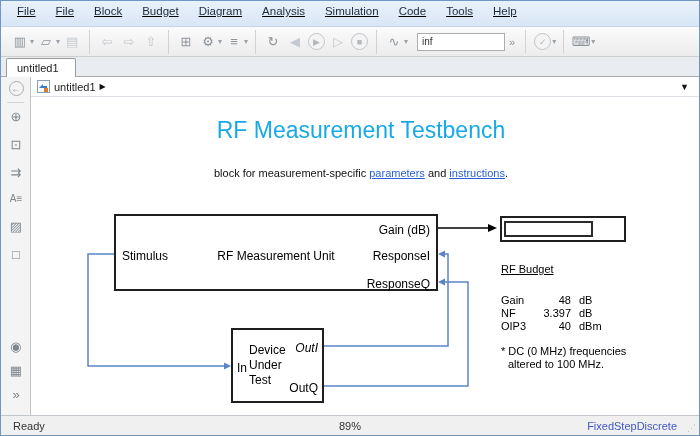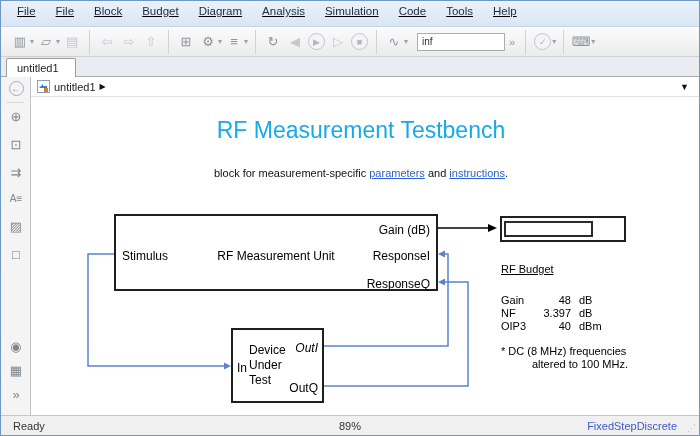--- a/index.html
+++ b/index.html
@@ -57,21 +57,21 @@
   .display-inner { position:absolute; left:2px; top:3px; width:89px; height:16px; border:2px solid #2a2a2a; background:#fff; }
 
   .annotation { position:absolute; left:470px; top:166px; font-size:11px; color:#000; line-height:13px; }
   .ann-title { text-decoration:underline; margin-bottom:18px; }
   .ann-table { border-collapse:collapse; font-size:11px; line-height:13px; }
   .ann-table td { padding:0; }
   .ann-table td.c0 { width:36px;margin-left:48px; }
   .ann-table td.c1 { width:34px; text-align:right; }
   .ann-table td.c2 { padding-left:8px; }
   .footnote { margin-top:12px; }
-  .footnote .l2 { padding-left:7px;margin-left:24px; }
+  .footnote .l2 { padding-left:7px; }
 
   
   .statusbar { height:20px; flex:0 0 20px; background:#f0f0f0; border-top:1px solid #c2c7cc; display:flex; align-items:center; padding:0 12px; position:relative; font-size:11px; color:#333; }
   .status-zoom { position:absolute; left:0; right:0; text-align:center; }
   .status-solver { margin-left:auto; color:#4257c8; padding-right:10px; }
   .grip { position:absolute; right:2px; bottom:2px; width:10px; height:10px; color:#b5b5b5; font-size:9px; line-height:10px; }
 </style>
 </head>
 <body>
 
@@ -233,21 +233,21 @@
               <td class="c2">dB</td>
             </tr>
             <tr>
               <td class="c0">OIP3</td>
               <td class="c1">40</td>
               <td class="c2">dBm</td>
             </tr>
           </tbody>
             </table>
           <div class="footnote">
-            <div>* DC (8 MHz) frequencies</div>
+            <div>* DC (0 MHz) frequencies</div>
             <div class="l2">altered to 100 MHz.</div>
           </div>
         </div>
 
       </div>
     </div>
   </div>
 
   <div class="statusbar">
     <span>Ready</span>

